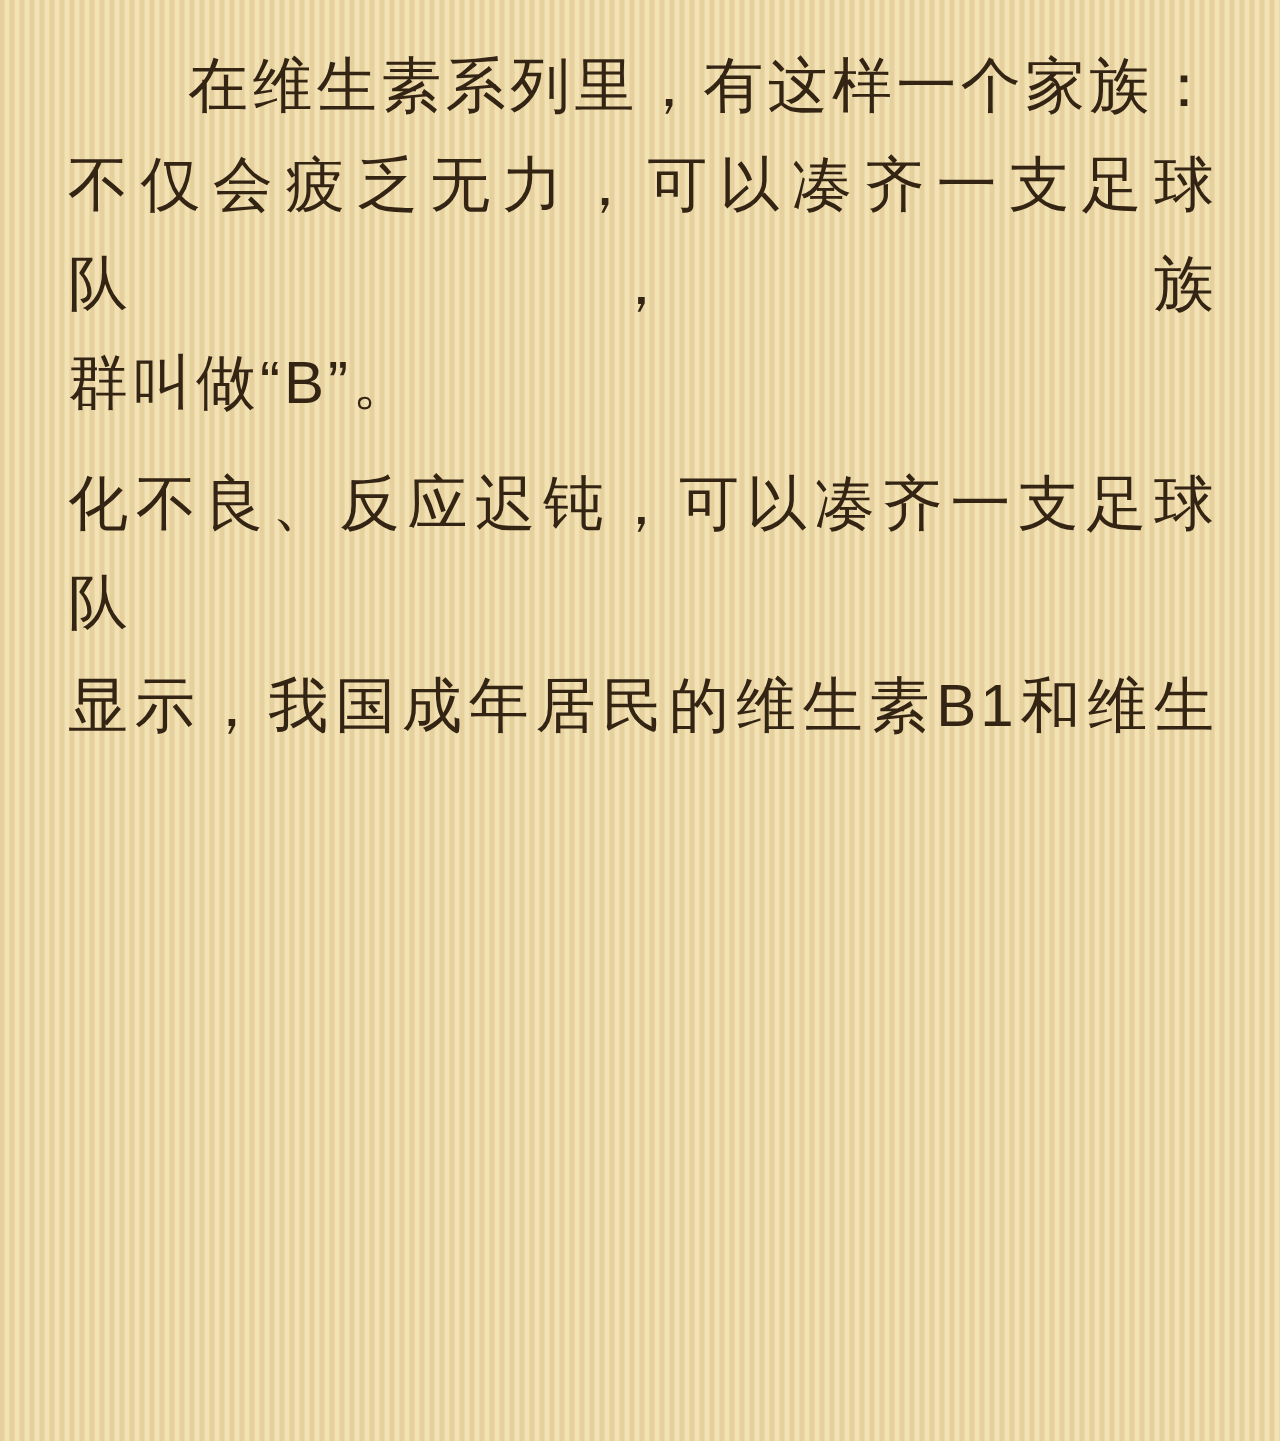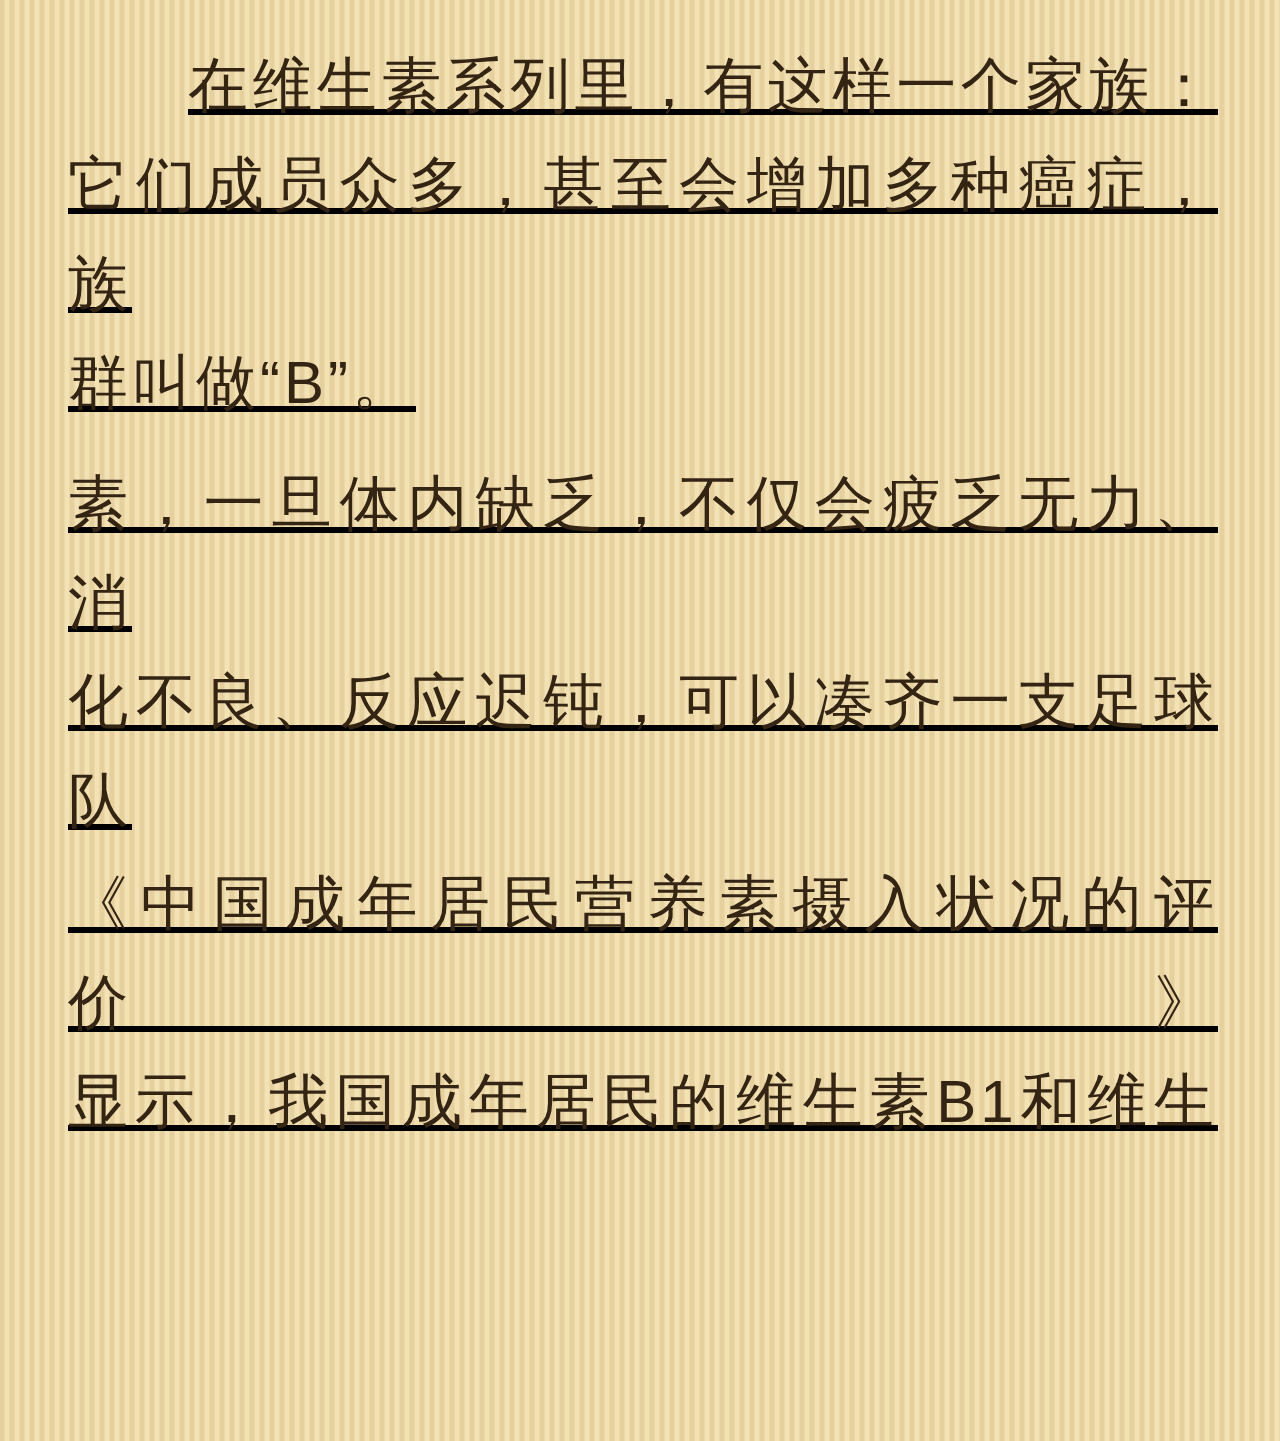--- a/index.html
+++ b/index.html
@@ -19,21 +19,20 @@
       #f2e2b4 9px,
       #e6d09e 10px
     );
     font-family: "Liberation Sans", "DejaVu Sans", sans-serif;
   }
   .page {
     box-sizing: border-box;
     width: 1280px;
     height: 1129px;
     padding: 36px 62px 0 68px;
-    text-decoration: underline;
   }
   .article {
     color: #342414;
     font-size: 60px;
     line-height: 99px;
     letter-spacing: 4px;
   }
   .para {
     margin: 0;
   }
@@ -53,29 +52,27 @@
   }
 </style>
 </head>
 <body>
 
 <div class="page">
   <div class="article">
 
     <div class="para para-1">
       <div class="line first">在维生素系列里，有这样一个家族：</div>
-      <div class="line">它们成员众多，甚至会增加多种癌症，族</div>
+      <div class="line">不仅会疲乏无力，可以凑齐一支足球队，族</div>
       <div class="line last">群叫做“B”。</div>
     </div>
 
     <div class="para para-2">
-      <div class="line">素，一旦体内缺乏，不仅会疲乏无力、消</div>
       <div class="line">化不良、反应迟钝，可以凑齐一支足球队</div>
     </div>
 
     <div class="para para-3">
-      <div class="line">《中国成年居民营养素摄入状况的评价》</div>
       <div class="line">显示，我国成年居民的维生素B1和维生</div>
 
     </div>
 
   </div>
 </div>
 
 </body></html>

